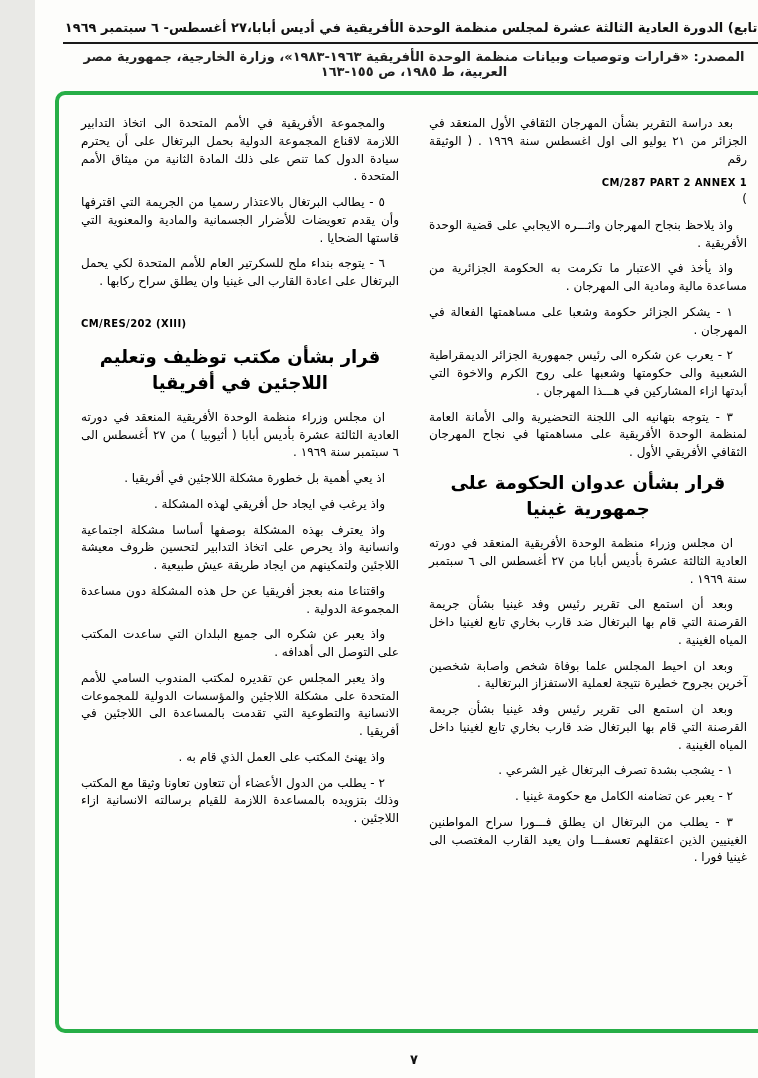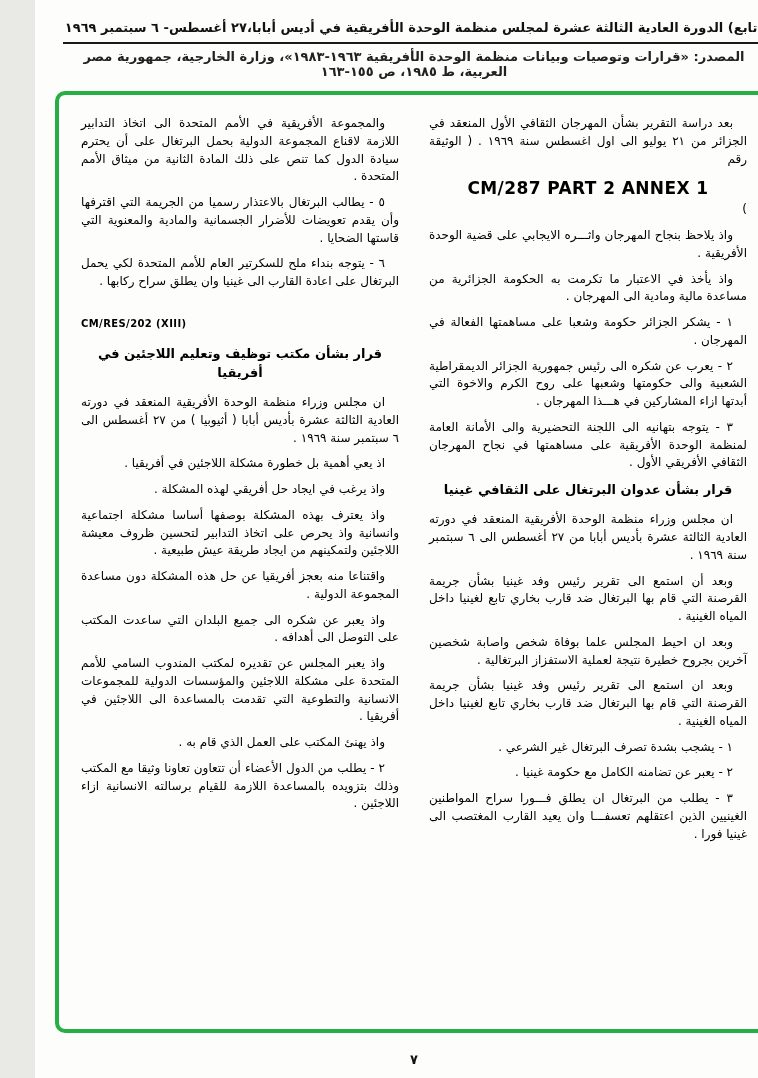--- a/index.html
+++ b/index.html
@@ -59,38 +59,38 @@
     font-size: 12px;
     line-height: 1.48;
     text-align: justify;
     color: #000000;
     margin-bottom: 8px;
   }
   .para.text { text-indent: 14px; }
   .para.paren { text-align: right; margin-top: -4px; }
   .para.docref {
     direction: ltr;
-    text-align: center;
+    text-align: right;
     font-weight: bold;
-    font-size: 17px;
+    font-size: 10px;
     letter-spacing: 0.4px;
     margin: 2px 0 4px 0;
   }
   .para.rescode {
     direction: ltr;
     text-align: left;
     font-weight: bold;
     font-size: 10px;
     letter-spacing: 0.4px;
     margin: 26px 0 12px 0;
   }
   .para.heading {
     text-align: center;
     font-weight: bold;
-    font-size: 13px;
+    font-size: 18px;
     margin: 4px 0 12px 0;
   }
   .footer {
     position: absolute;
     bottom: 10px; left: 0; right: 0;
     text-align: center;
   }
   .page-number {
     font-size: 13px;
     font-weight: bold;
@@ -112,21 +112,21 @@
     <div class="columns">
       <div class="col" id="col-right">
           <div class="para text">بعد دراسة التقرير بشأن المهرجان الثقافي الأول المنعقد في الجزائر من ٢١ يوليو الى اول اغسطس سنة ١٩٦٩ . ( الوثيقة رقم</div>
           <div class="para docref">CM/287 PART 2 ANNEX 1</div>
           <div class="para paren">)</div>
           <div class="para text">واذ يلاحظ بنجاح المهرجان واثـــره الايجابي على قضية الوحدة الأفريقية .</div>
           <div class="para text">واذ يأخذ في الاعتبار ما تكرمت به الحكومة الجزائرية من مساعدة مالية ومادية الى المهرجان .</div>
           <div class="para text">١ - يشكر الجزائر حكومة وشعبا على مساهمتها الفعالة في المهرجان .</div>
           <div class="para text">٢ - يعرب عن شكره الى رئيس جمهورية الجزائر الديمقراطية الشعبية والى حكومتها وشعبها على روح الكرم والاخوة التي أبدتها ازاء المشاركين في هـــذا المهرجان .</div>
           <div class="para text">٣ - يتوجه بتهانيه الى اللجنة التحضيرية والى الأمانة العامة لمنظمة الوحدة الأفريقية على مساهمتها في نجاح المهرجان الثقافي الأفريقي الأول .</div>
-          <div class="para heading">قرار بشأن عدوان البرتغال على الثقافي غينيا</div>
+          <div class="para heading">قرار بشأن عدوان الحكومة على جمهورية غينيا</div>
           <div class="para text">ان مجلس وزراء منظمة الوحدة الأفريقية المنعقد في دورته العادية الثالثة عشرة بأديس أبابا من ٢٧ أغسطس الى ٦ سبتمبر سنة ١٩٦٩ .</div>
           <div class="para text">وبعد أن استمع الى تقرير رئيس وفد غينيا بشأن جريمة القرصنة التي قام بها البرتغال ضد قارب بخاري تابع لغينيا داخل المياه الغينية .</div>
           <div class="para text">وبعد ان احيط المجلس علما بوفاة شخص واصابة شخصين آخرين بجروح خطيرة نتيجة لعملية الاستفزاز البرتغالية .</div>
           <div class="para text">وبعد ان استمع الى تقرير رئيس وفد غينيا بشأن جريمة القرصنة التي قام بها البرتغال ضد قارب بخاري تابع لغينيا داخل المياه الغينية .</div>
           <div class="para text">١ - يشجب بشدة تصرف البرتغال غير الشرعي .</div>
           <div class="para text">٢ - يعبر عن تضامنه الكامل مع حكومة غينيا .</div>
           <div class="para text">٣ - يطلب من البرتغال ان يطلق فـــورا سراح المواطنين الغينيين الذين اعتقلهم تعسفـــا وان يعيد القارب المغتصب الى غينيا فورا .</div>
         </div>
       <div class="col" id="col-left">
           <div class="para text">والمجموعة الأفريقية في الأمم المتحدة الى اتخاذ التدابير اللازمة لاقناع المجموعة الدولية بحمل البرتغال على أن يحترم سيادة الدول كما تنص على ذلك المادة الثانية من ميثاق الأمم المتحدة .</div>

